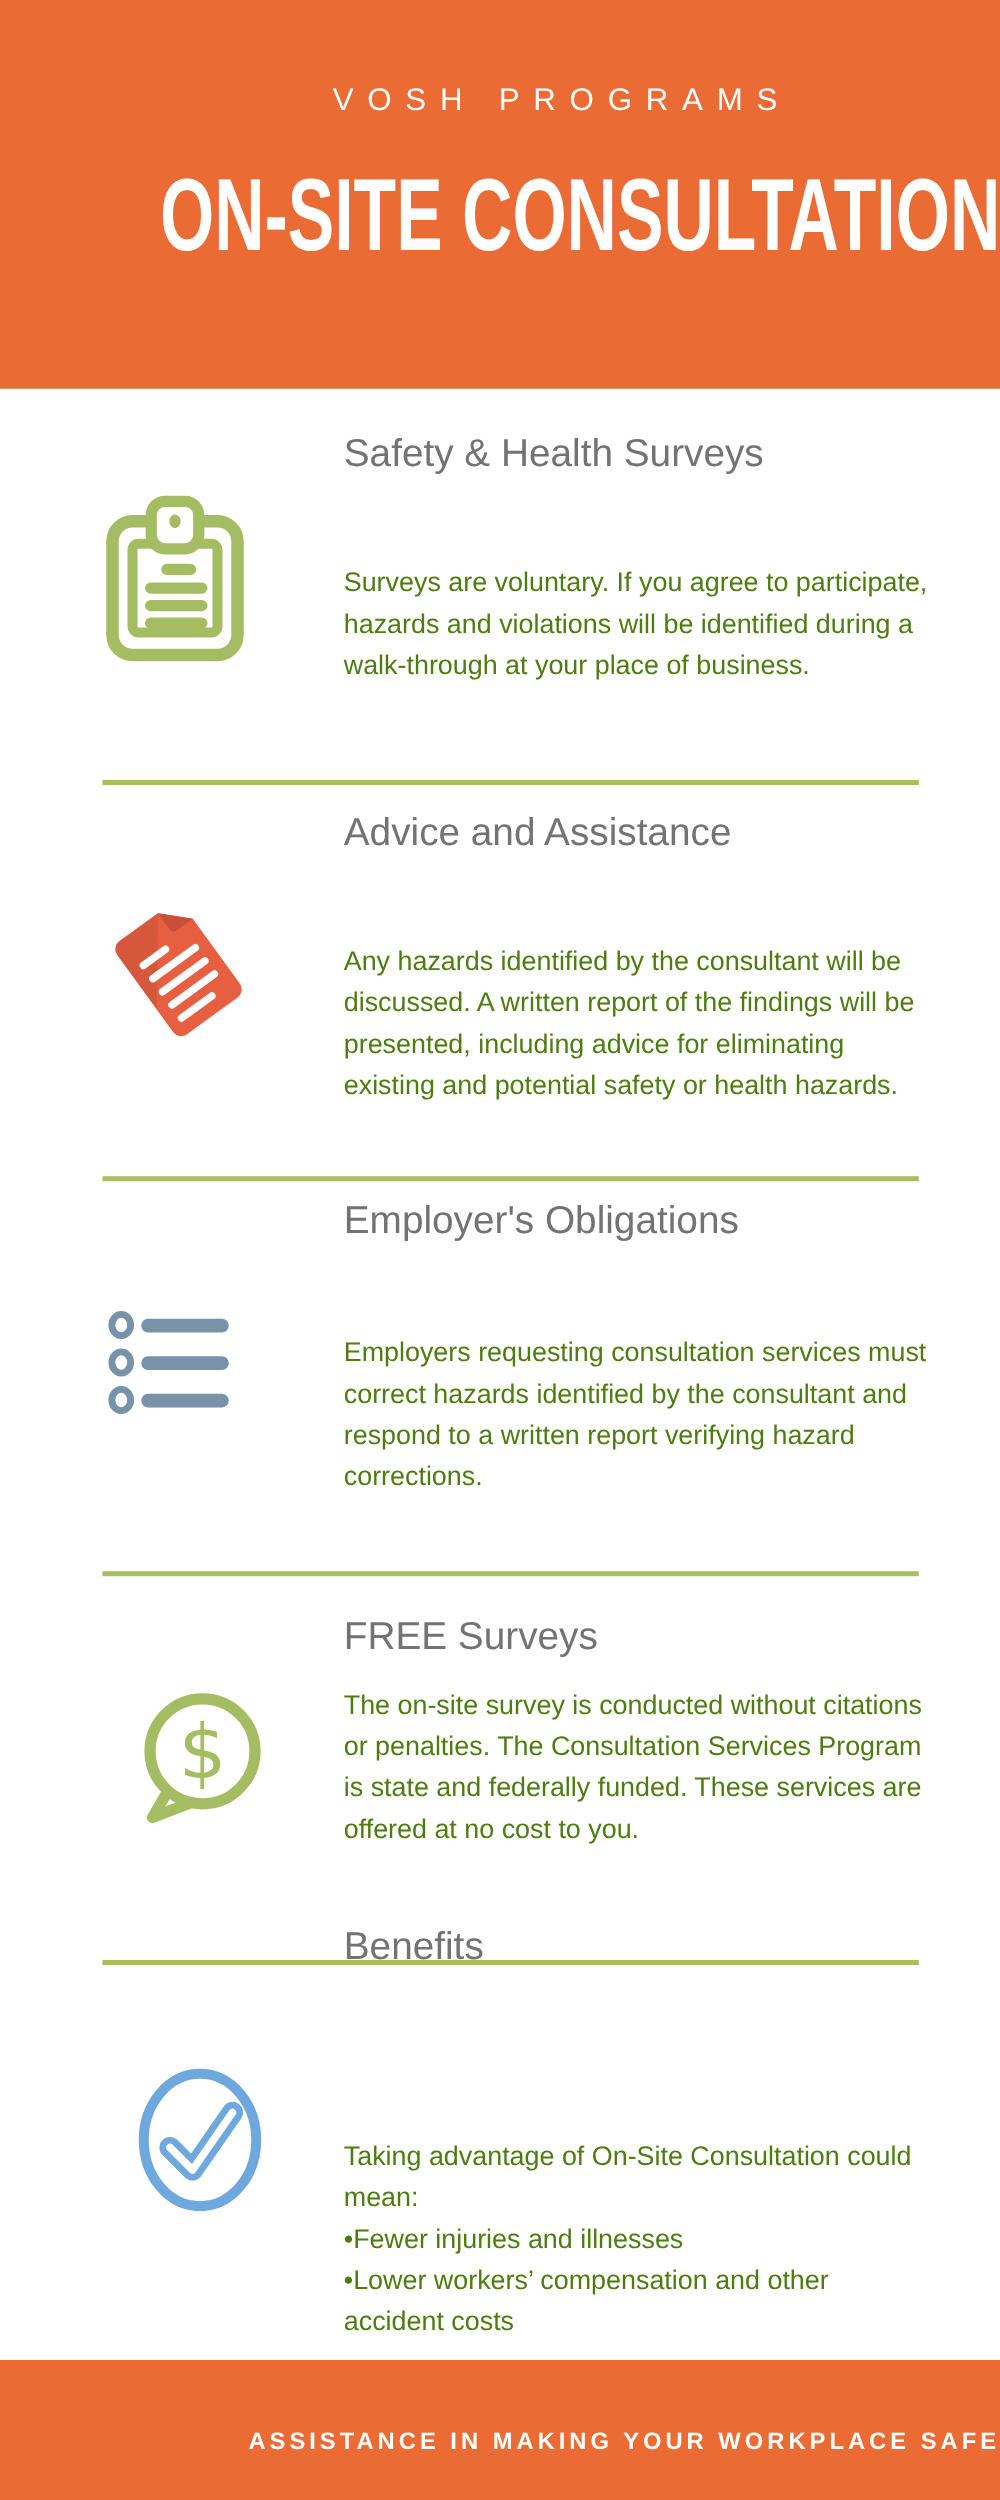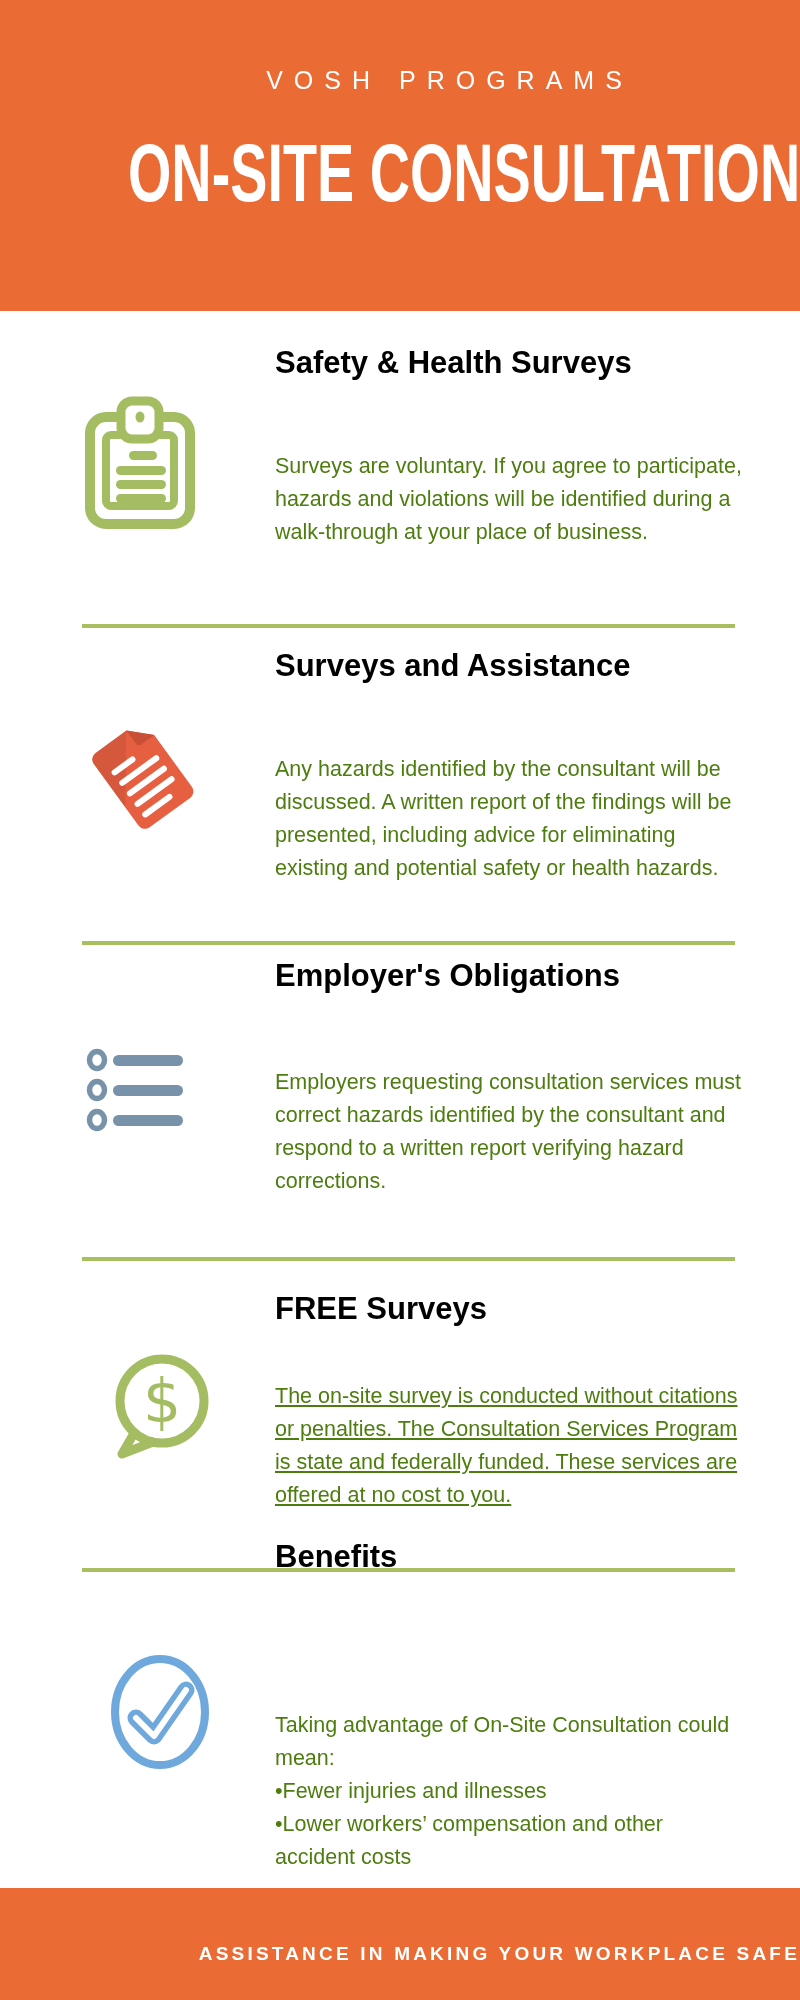--- a/index.html
+++ b/index.html
@@ -42,37 +42,37 @@
     font-weight: 700;
     line-height: 1.1;
     white-space: nowrap;
     transform: scaleX(0.68);
     transform-origin: 50% 50%;
   }
   .sec-title {
     position: absolute;
     left: 275px;
     width: 480px;
-    color: #000000;
+    color: #737373;
     font-size: 31px;
-    font-weight: 700;
+    font-weight: 400;
   }
   .sec-body {
     position: absolute;
     left: 275px;
     width: 470px;
     color: #4d7c0f;
     font-size: 21.5px;
     line-height: 33px;
     white-space: pre-line;
   }
   .s1t { top: 345px; }  .s1b { top: 450px; }
   .s2t { top: 648px; }  .s2b { top: 753px; }
   .s3t { top: 958px; }  .s3b { top: 1066px; }
-  .s4t { top: 1291px; } .s4b { top: 1380px; text-decoration: underline; }
+  .s4t { top: 1291px; } .s4b { top: 1348px; }
   .s5t { top: 1539px; } .s5b { top: 1709px; }
   .divider {
     position: absolute;
     left: 82px;
     width: 653px;
     height: 4px;
     background: #A7BF5E;
   }
   .d1 { top: 624px; } .d2 { top: 941px; } .d3 { top: 1257px; } .d4 { top: 1568px; }
   .icon { position: absolute; }
@@ -131,21 +131,21 @@
         <path d="M40,16 H78 L32,78 V24 a8,8 0 0 1 8,-8 Z" fill="#000000" opacity="0.07"></path>
         <path d="M78,16 L98,36 H82 a4,4 0 0 1 -4,-4 Z" fill="#C94F36"></path>
         <rect x="41" y="40" width="28" height="6" rx="3" fill="#ffffff"></rect>
         <rect x="41" y="53" width="48" height="6" rx="3" fill="#ffffff"></rect>
         <rect x="41" y="66" width="48" height="6" rx="3" fill="#ffffff"></rect>
         <rect x="41" y="79" width="48" height="6" rx="3" fill="#ffffff"></rect>
         <rect x="41" y="92" width="36" height="6" rx="3" fill="#ffffff"></rect>
       </g>
     </svg>
   </div>
-  <h2 class="sec-title s2t">Surveys and Assistance</h2>
+  <h2 class="sec-title s2t">Advice and Assistance</h2>
   <p class="sec-body s2b">Any hazards identified by the consultant will be discussed. A written report of the findings will be presented, including advice for eliminating existing and potential safety or health hazards.</p>
 
   <div class="divider d2"></div>
 
   <div class="icon i3">
     <svg width="100" height="84" viewBox="0 0 100 84">
       <ellipse cx="11" cy="12" rx="7.5" ry="8.5" fill="none" stroke="#7892AA" stroke-width="5.5"></ellipse>
       <rect x="27" y="7" width="70" height="11" rx="5.5" fill="#7892AA"></rect>
       <ellipse cx="11" cy="42" rx="7.5" ry="8.5" fill="none" stroke="#7892AA" stroke-width="5.5"></ellipse>
       <rect x="27" y="37" width="70" height="11" rx="5.5" fill="#7892AA"></rect>

